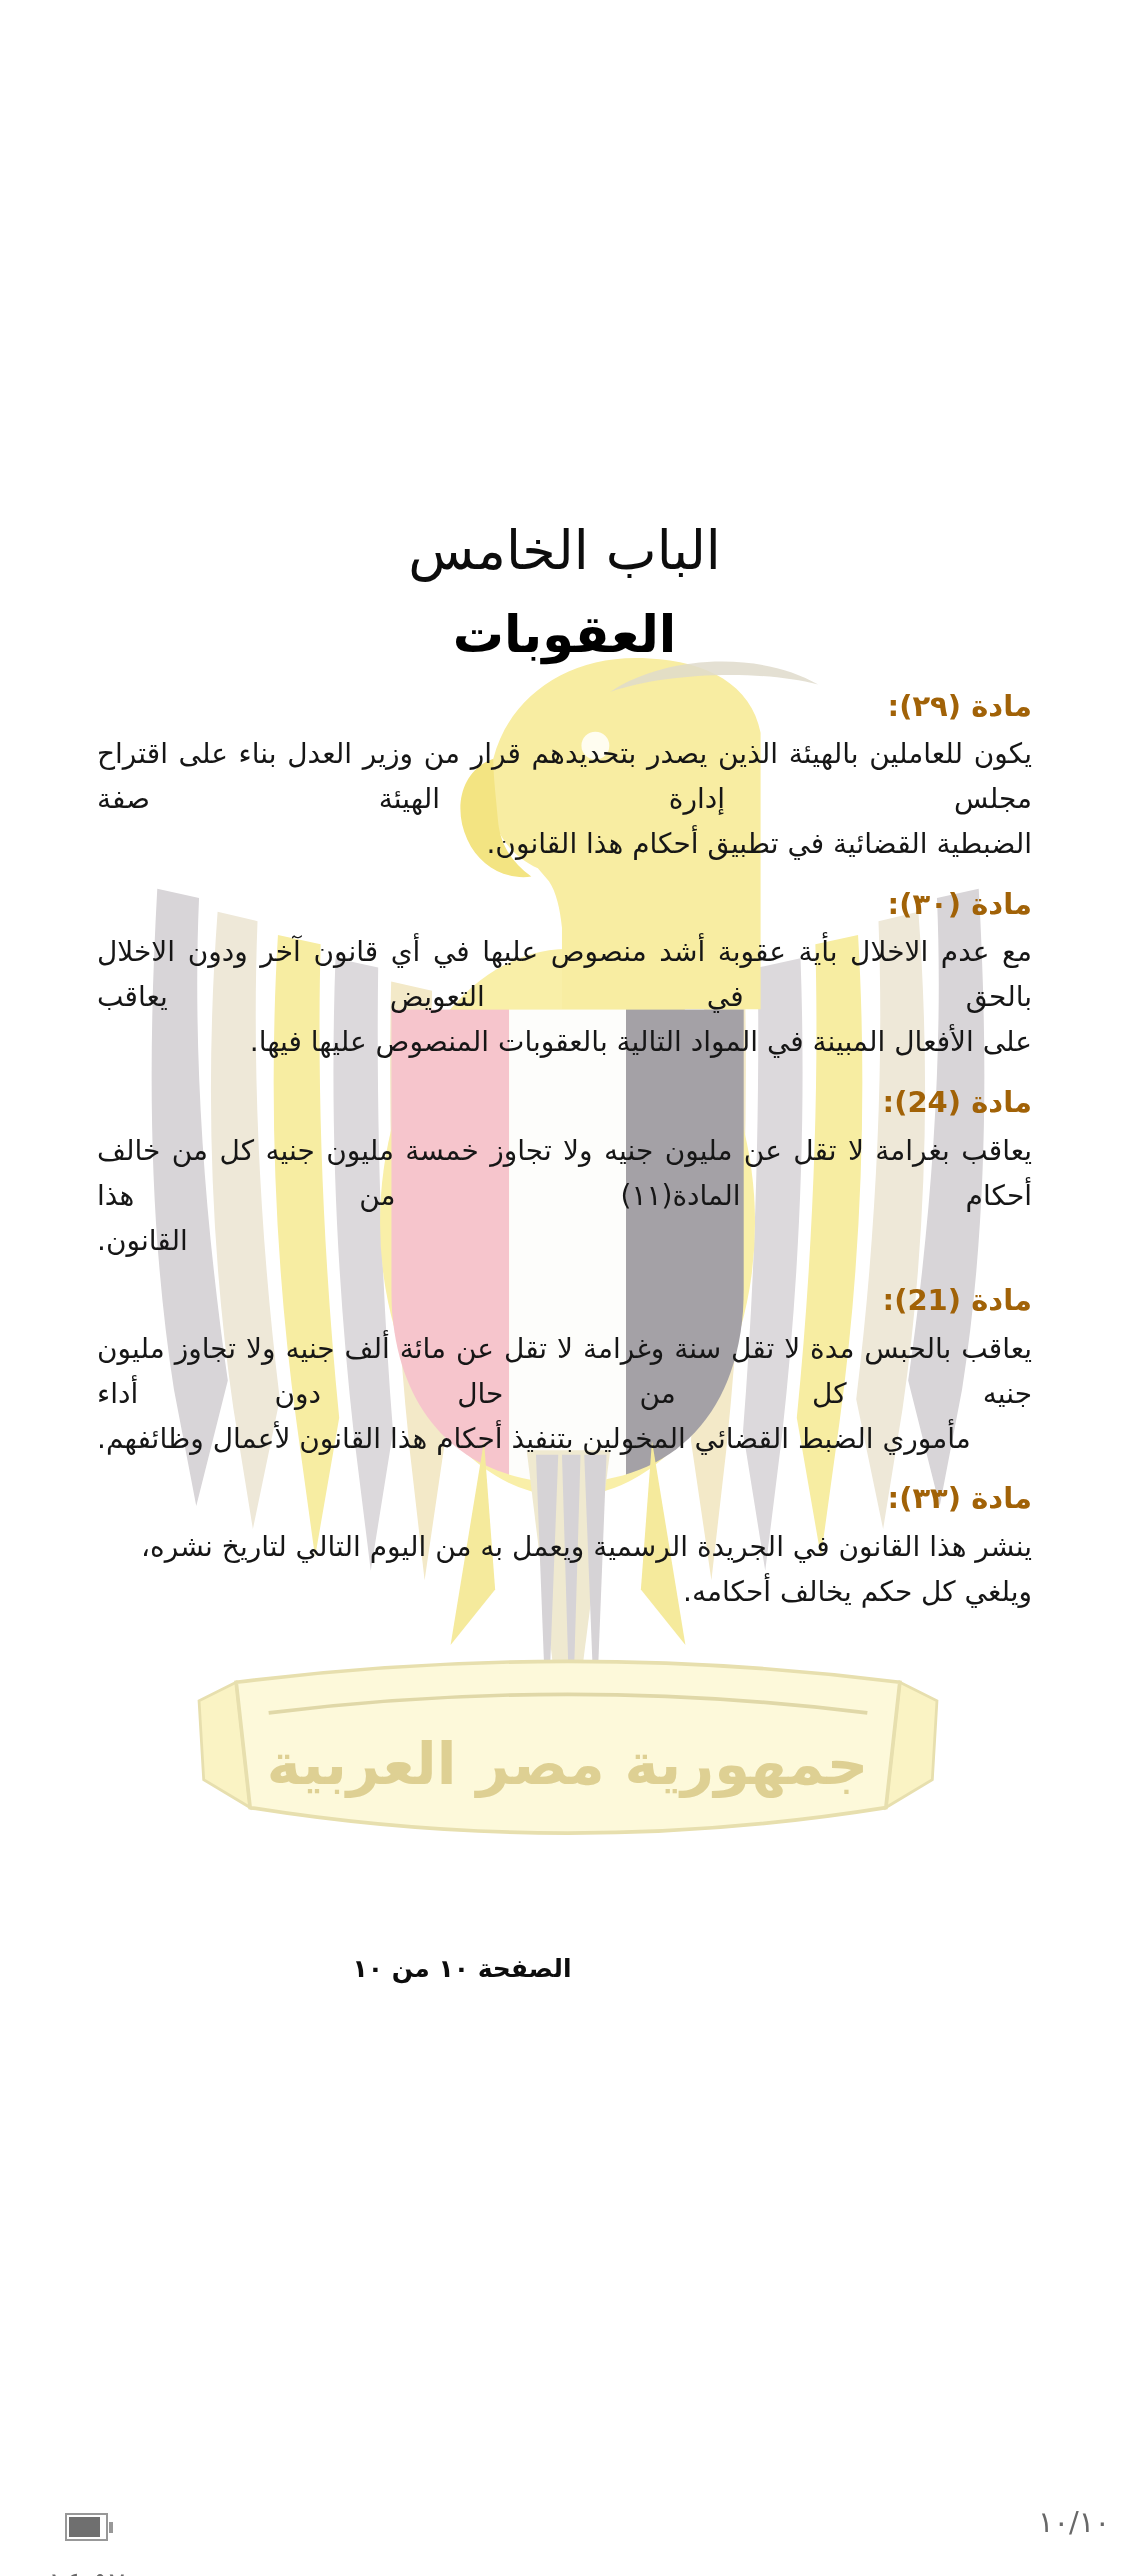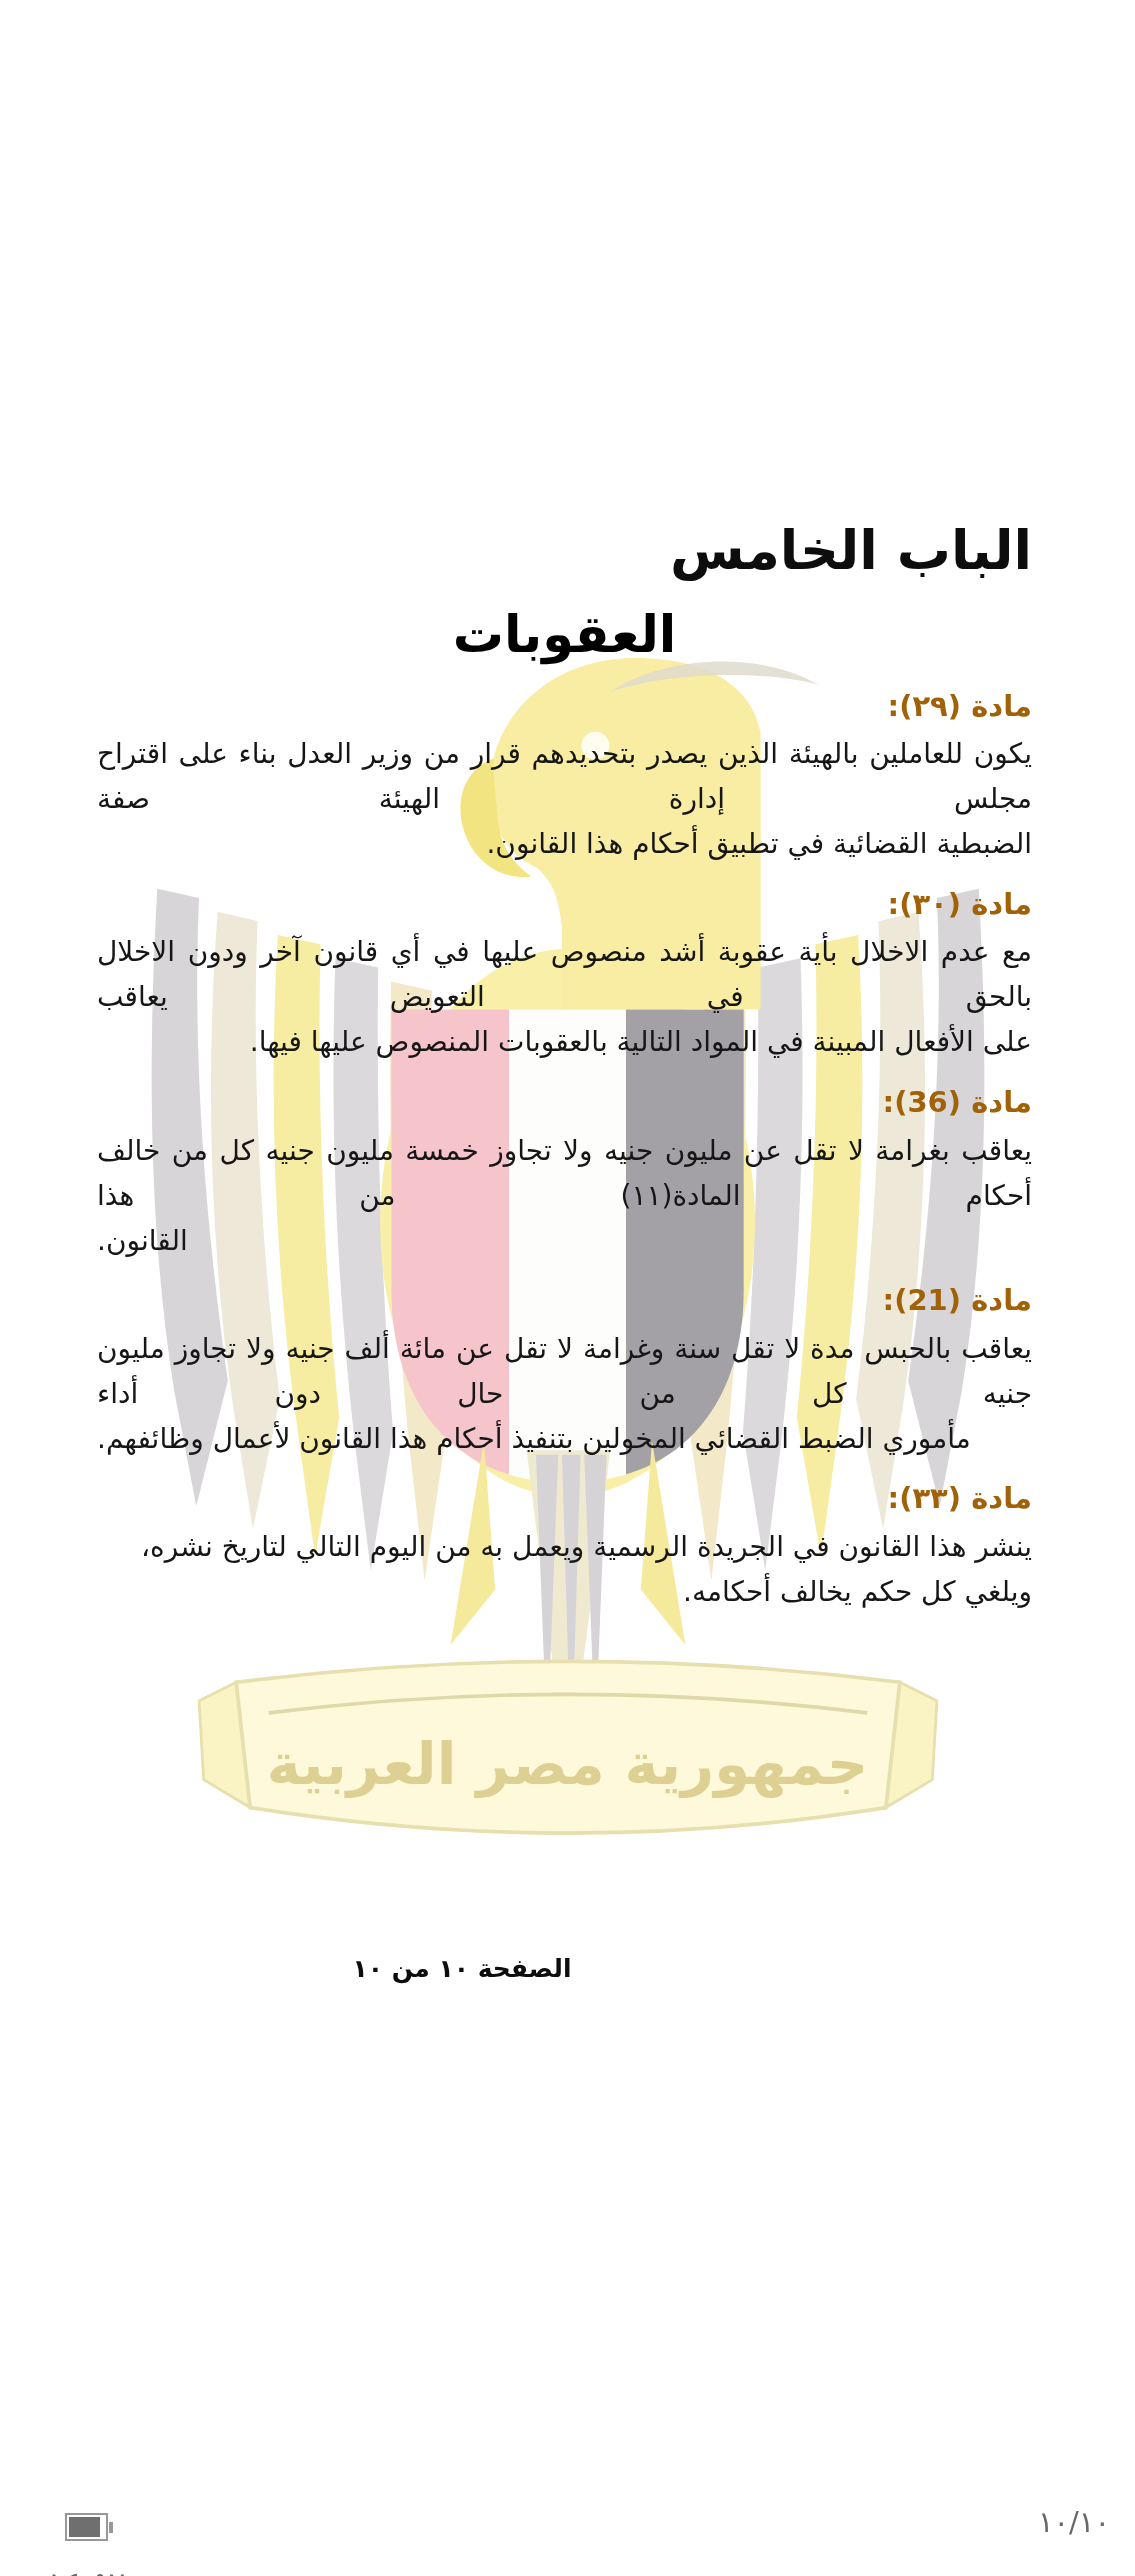--- a/index.html
+++ b/index.html
@@ -14,21 +14,21 @@
   .watermark{
     position:absolute;left:148px;top:573px;width:840px;height:1346px;
     z-index:0;pointer-events:none;
   }
   
   .doc{
     position:absolute;left:97px;top:516px;width:935px;z-index:1;
     direction:rtl;color:#111111;
   }
   .t1{
-    font-size:54px;font-weight:bold;
+    font-size:54px;font-weight:normal;text-align:center;
     line-height:70px;margin:0 0 15px 0;color:#0d0d0d;
   }
   .t2{
     font-size:51px;font-weight:bold;text-align:center;
     line-height:67px;margin:0 0 7.4px 0;color:#000000;
   }
   .article{margin:0;}
   .article h2{
     font-size:29px;font-weight:bold;line-height:39px;
     margin:18.6px 0 5.6px 0;text-align:right;color:#a16207;
@@ -135,21 +135,21 @@
       <p class="line rline">الضبطية القضائية في تطبيق أحكام هذا القانون.</p>
     </div>
 
     <div class="article">
       <h2>مادة (٣٠):</h2>
       <p class="line jline">مع عدم الاخلال بأية عقوبة أشد منصوص عليها في أي قانون آخر ودون الاخلال بالحق في التعويض يعاقب</p>
       <p class="line rline">على الأفعال المبينة في المواد التالية بالعقوبات المنصوص عليها فيها.</p>
     </div>
 
     <div class="article">
-      <h2>مادة (36):</h2>
+      <h2>مادة (24):</h2>
       <p class="line jline">يعاقب بغرامة لا تقل عن مليون جنيه ولا تجاوز خمسة مليون جنيه كل من خالف أحكام المادة(١١) من هذا</p>
       <p class="line lline">القانون.</p>
     </div>
 
     <div class="article">
       <h2>مادة (21):</h2>
       <p class="line jline">يعاقب بالحبس مدة لا تقل سنة وغرامة لا تقل عن مائة ألف جنيه ولا تجاوز مليون جنيه كل من حال دون أداء</p>
       <p class="line lline">مأموري الضبط القضائي المخولين بتنفيذ أحكام هذا القانون لأعمال وظائفهم.</p>
     </div>
 

